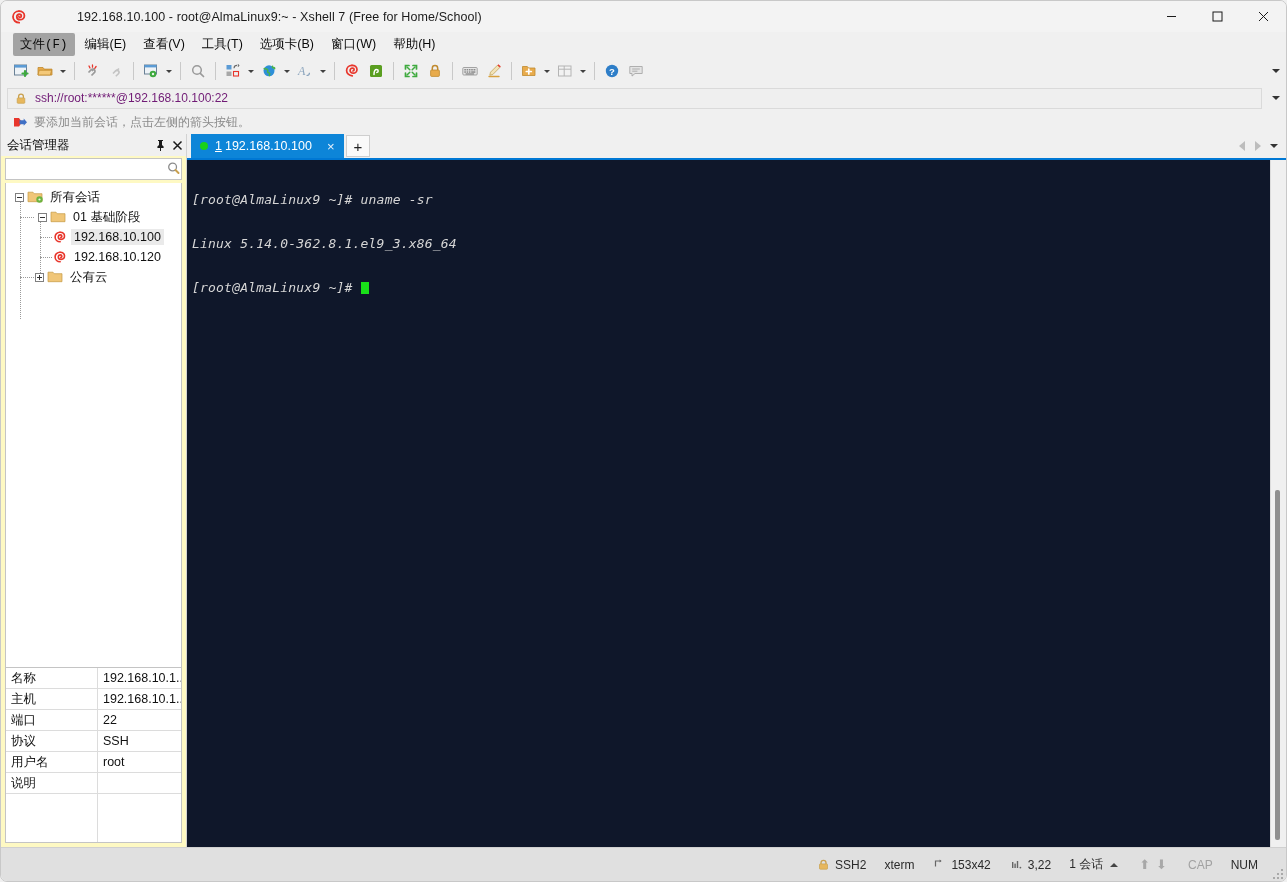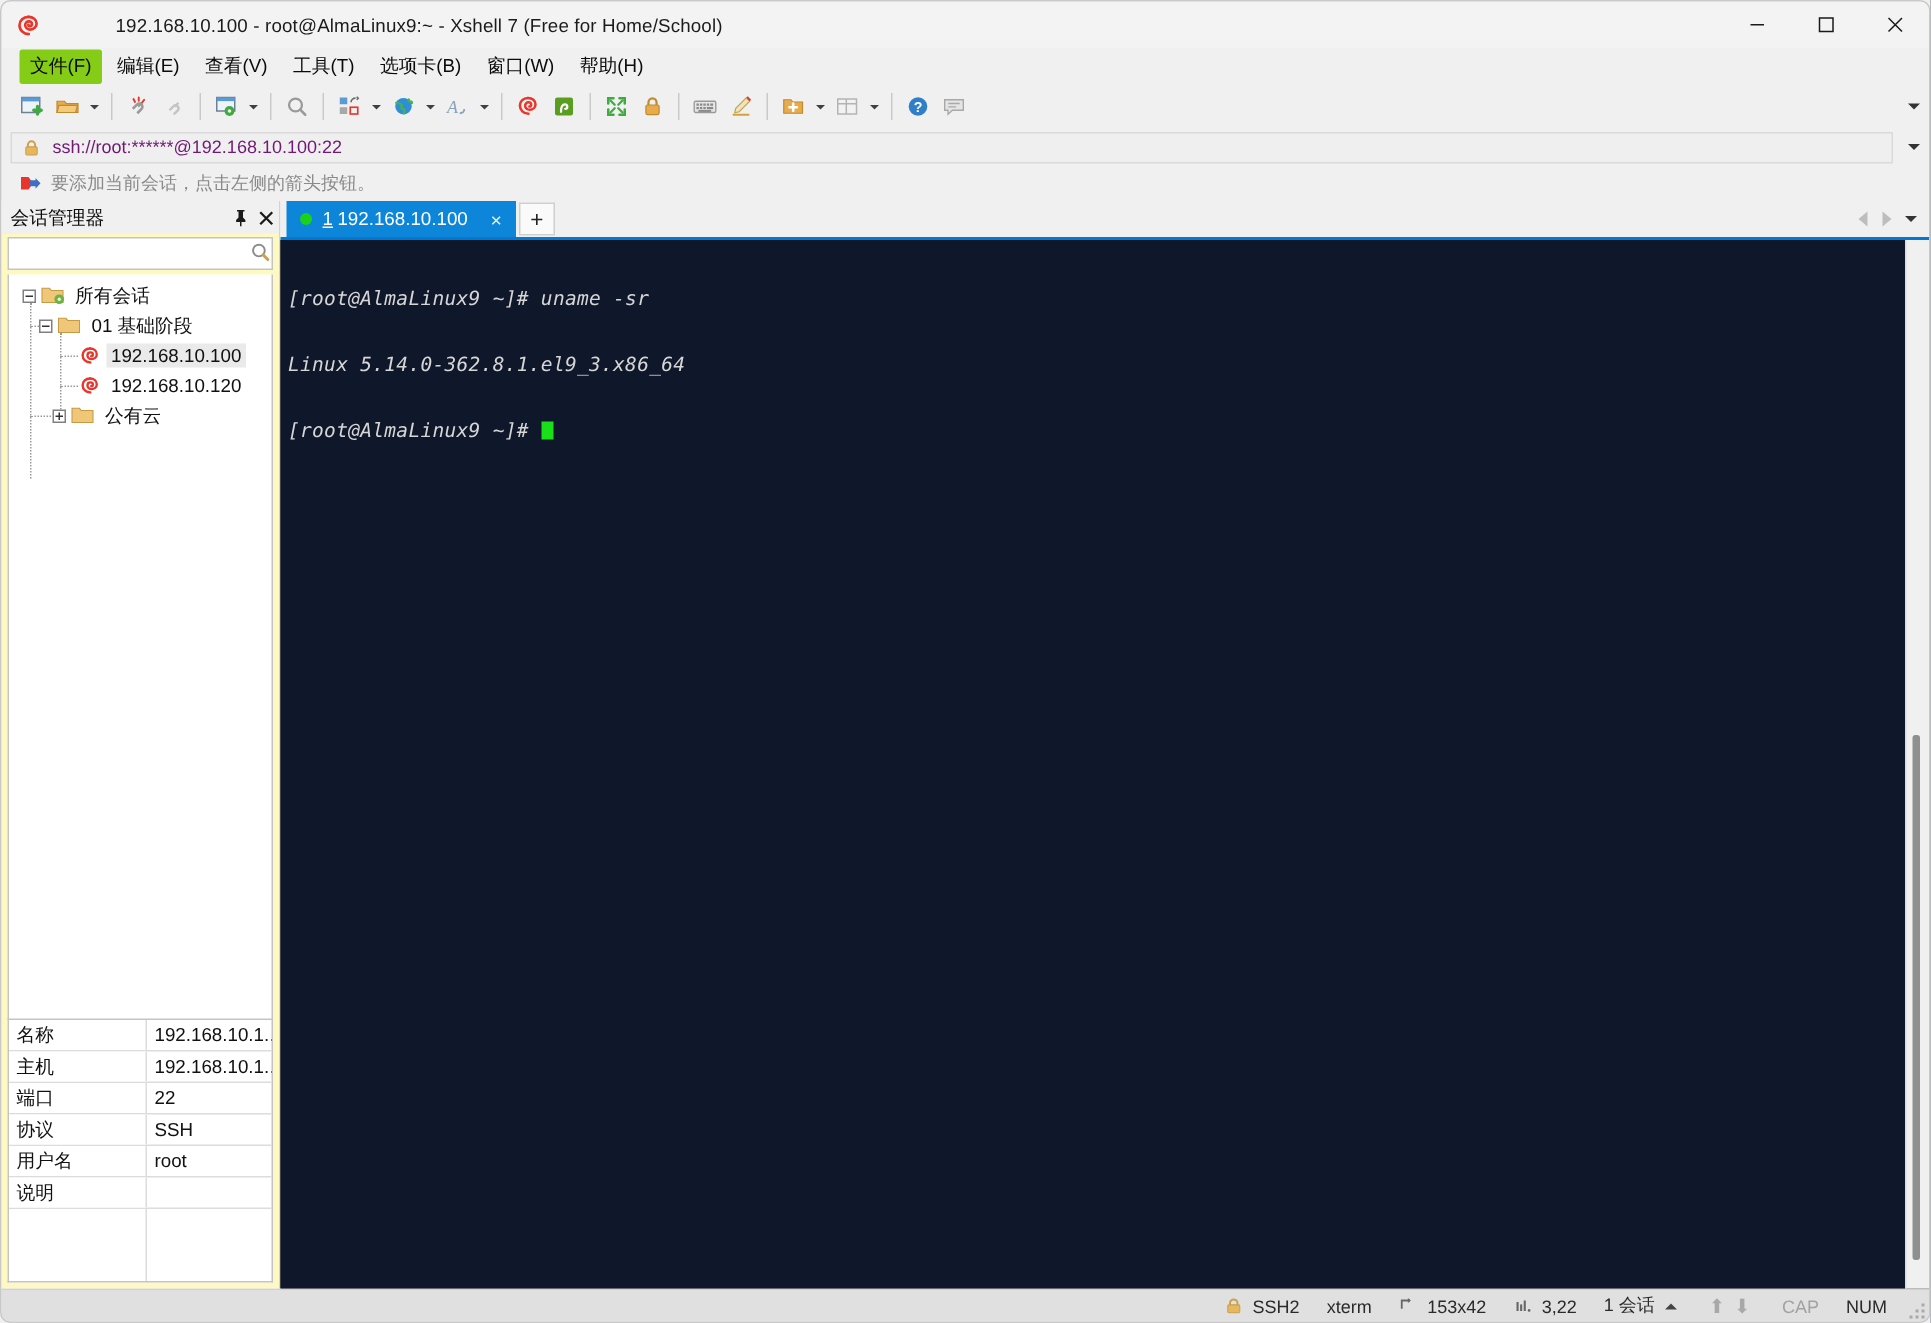--- a/index.html
+++ b/index.html
@@ -47,21 +47,21 @@
     height: 25px; flex: none;
     background: #f0f0f0;
     display: flex; align-items: center;
     padding-left: 12px;
   }
   .menu-item {
     font-size: 12.5px; color: #0a0a0a;
     padding: 3px 7px; margin-right: 3px;
     white-space: nowrap;
   }
-  .menu-item.active { background: #84cc16; border-radius: 2px; }
+  .menu-item.active { background: #a3a3a3; border-radius: 2px; font-family: Liberation Mono, monospace; }
 
   
   .toolbar {
     height: 28px; flex: none;
     background: #f0f0f0;
     display: flex; align-items: center;
     padding-left: 8px;
     position: relative;
   }
   .tb-btn {
@@ -250,26 +250,27 @@
     border-left: 1px solid #dcdcdc;
     position: relative;
   }
   .termthumb {
     position: absolute; left: 4px; width: 5px;
     background: #8f8f8f; border-radius: 2px;
   }
 
   
   .statusbar {
-    height: 22px; flex: none;
+    height: 34px; flex: none;
     background: #e0e0e0;
     display: flex; align-items: center;
     border-top: 1px solid #d0d0d0;
     position: relative;
     border-radius: 0 0 6px 6px;
+    text-align: right;
   }
   .sb-spacer { flex: 1; }
   .sb-cell {
     display: flex; align-items: center;
     font-size: 12px; color: #2a2a2a;
     padding: 0 9px; height: 23px; white-space: nowrap;
   }
   .sb-icon { width: 14px; height: 13px; margin-right: 5px; flex: none; position: relative; }
   .sb-dim { color: #a2a2a2; }
   .sb-up, .sb-dn { color: #a8a8a8; font-size: 13px; padding: 0 3px; }
@@ -552,21 +553,21 @@
           <div class="folder-icon">
             <svg width="17" height="14" viewBox="0 0 17 14">
               <path d="M1 2.2h5l1.2 1.5H15v8H1z" fill="#f0c678" stroke="#c49a42" stroke-width=".7"></path>
               <circle cx="12.5" cy="9.5" r="3.2" fill="#6db33f"></circle>
               <circle cx="12.5" cy="9.5" r="1.1" fill="#eaf6e4"></circle>
             </svg>
           </div>
           <div class="tlabel">所有会话</div>
         </div>
 
-        <div class="tnode" style="padding-left:20px;">
+        <div class="tnode" style="padding-left:32px;">
           <div class="guide-h" style="left:14px; top:10px; width:14px;"></div>
           <div class="tbox"></div>
           <div class="folder-icon">
             <svg width="17" height="14" viewBox="0 0 17 14">
               <path d="M1 2.2h5l1.2 1.5H15v8H1z" fill="#f0c678" stroke="#c49a42" stroke-width=".7"></path>
             </svg>
           </div>
           <div class="tlabel">01 基础阶段</div>
         </div>
 

